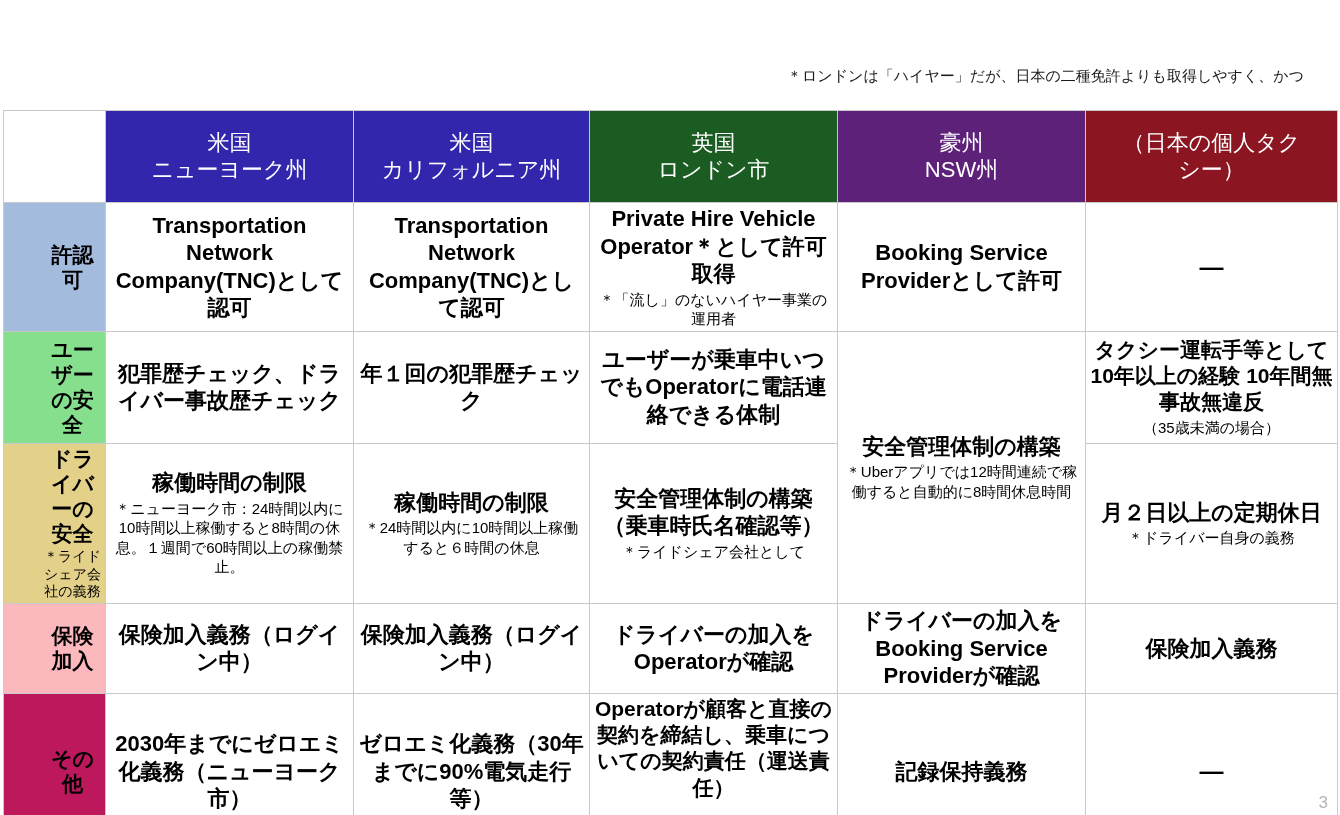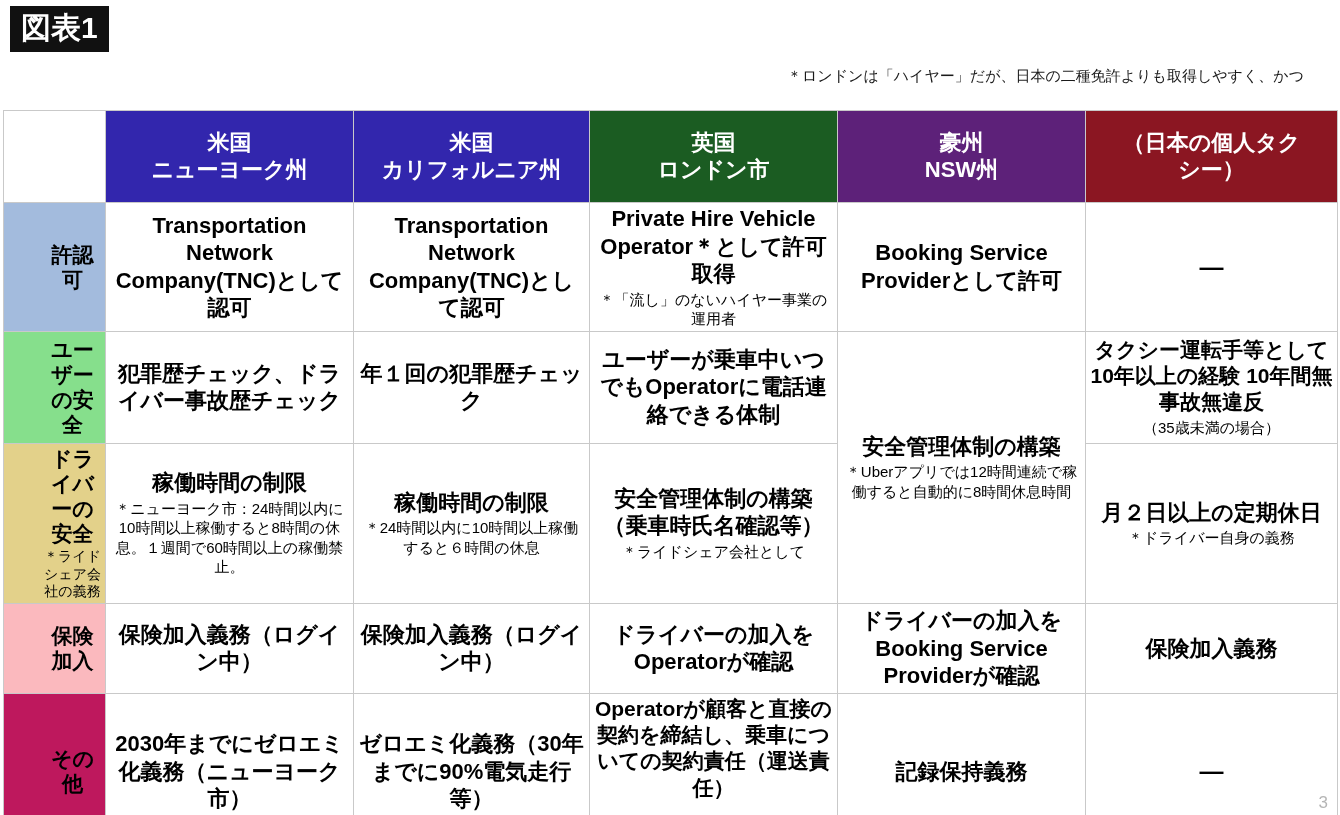--- a/index.html
+++ b/index.html
@@ -80,21 +80,21 @@
   .c1 { width: 248px; }
   .c2 { width: 236px; }
   .c3 { width: 248px; }
   .c4 { width: 248px; }
   .c5 { width: 252px; }
 
   
   thead th {
     height: 92px;
     color: #ffffff;
-    font-weight: bold;
+    font-weight: normal;
     font-size: 22px;
     line-height: 1.22;
     border-color: #b7b7b7;
   }
   th.blank { background: #ffffff; border-color: #c9c9c9; }
   th.h-ny { background: #3226ad; }
   th.h-ca { background: #3226ad; }
   th.h-ld { background: #1b5c22; }
   th.h-nsw { background: #5d2179; }
   th.h-jp { background: #8b1622; }
@@ -155,21 +155,20 @@
     right: 12px;
     bottom: 2px;
     font-size: 17px;
     color: #b5b5b5;
   }
 </style>
 </head>
 <body>
 
 <div class="title-row">
-  <span class="fig-badge">図表1</span>
 </div>
 
 <div class="note">
   <div>＊ロンドンは「ハイヤー」だが、日本の二種免許よりも取得しやすく、かつ</div>
 </div>
 
 <table class="tbl">
   <colgroup>
     <col class="c0">
       <col class="c1">

